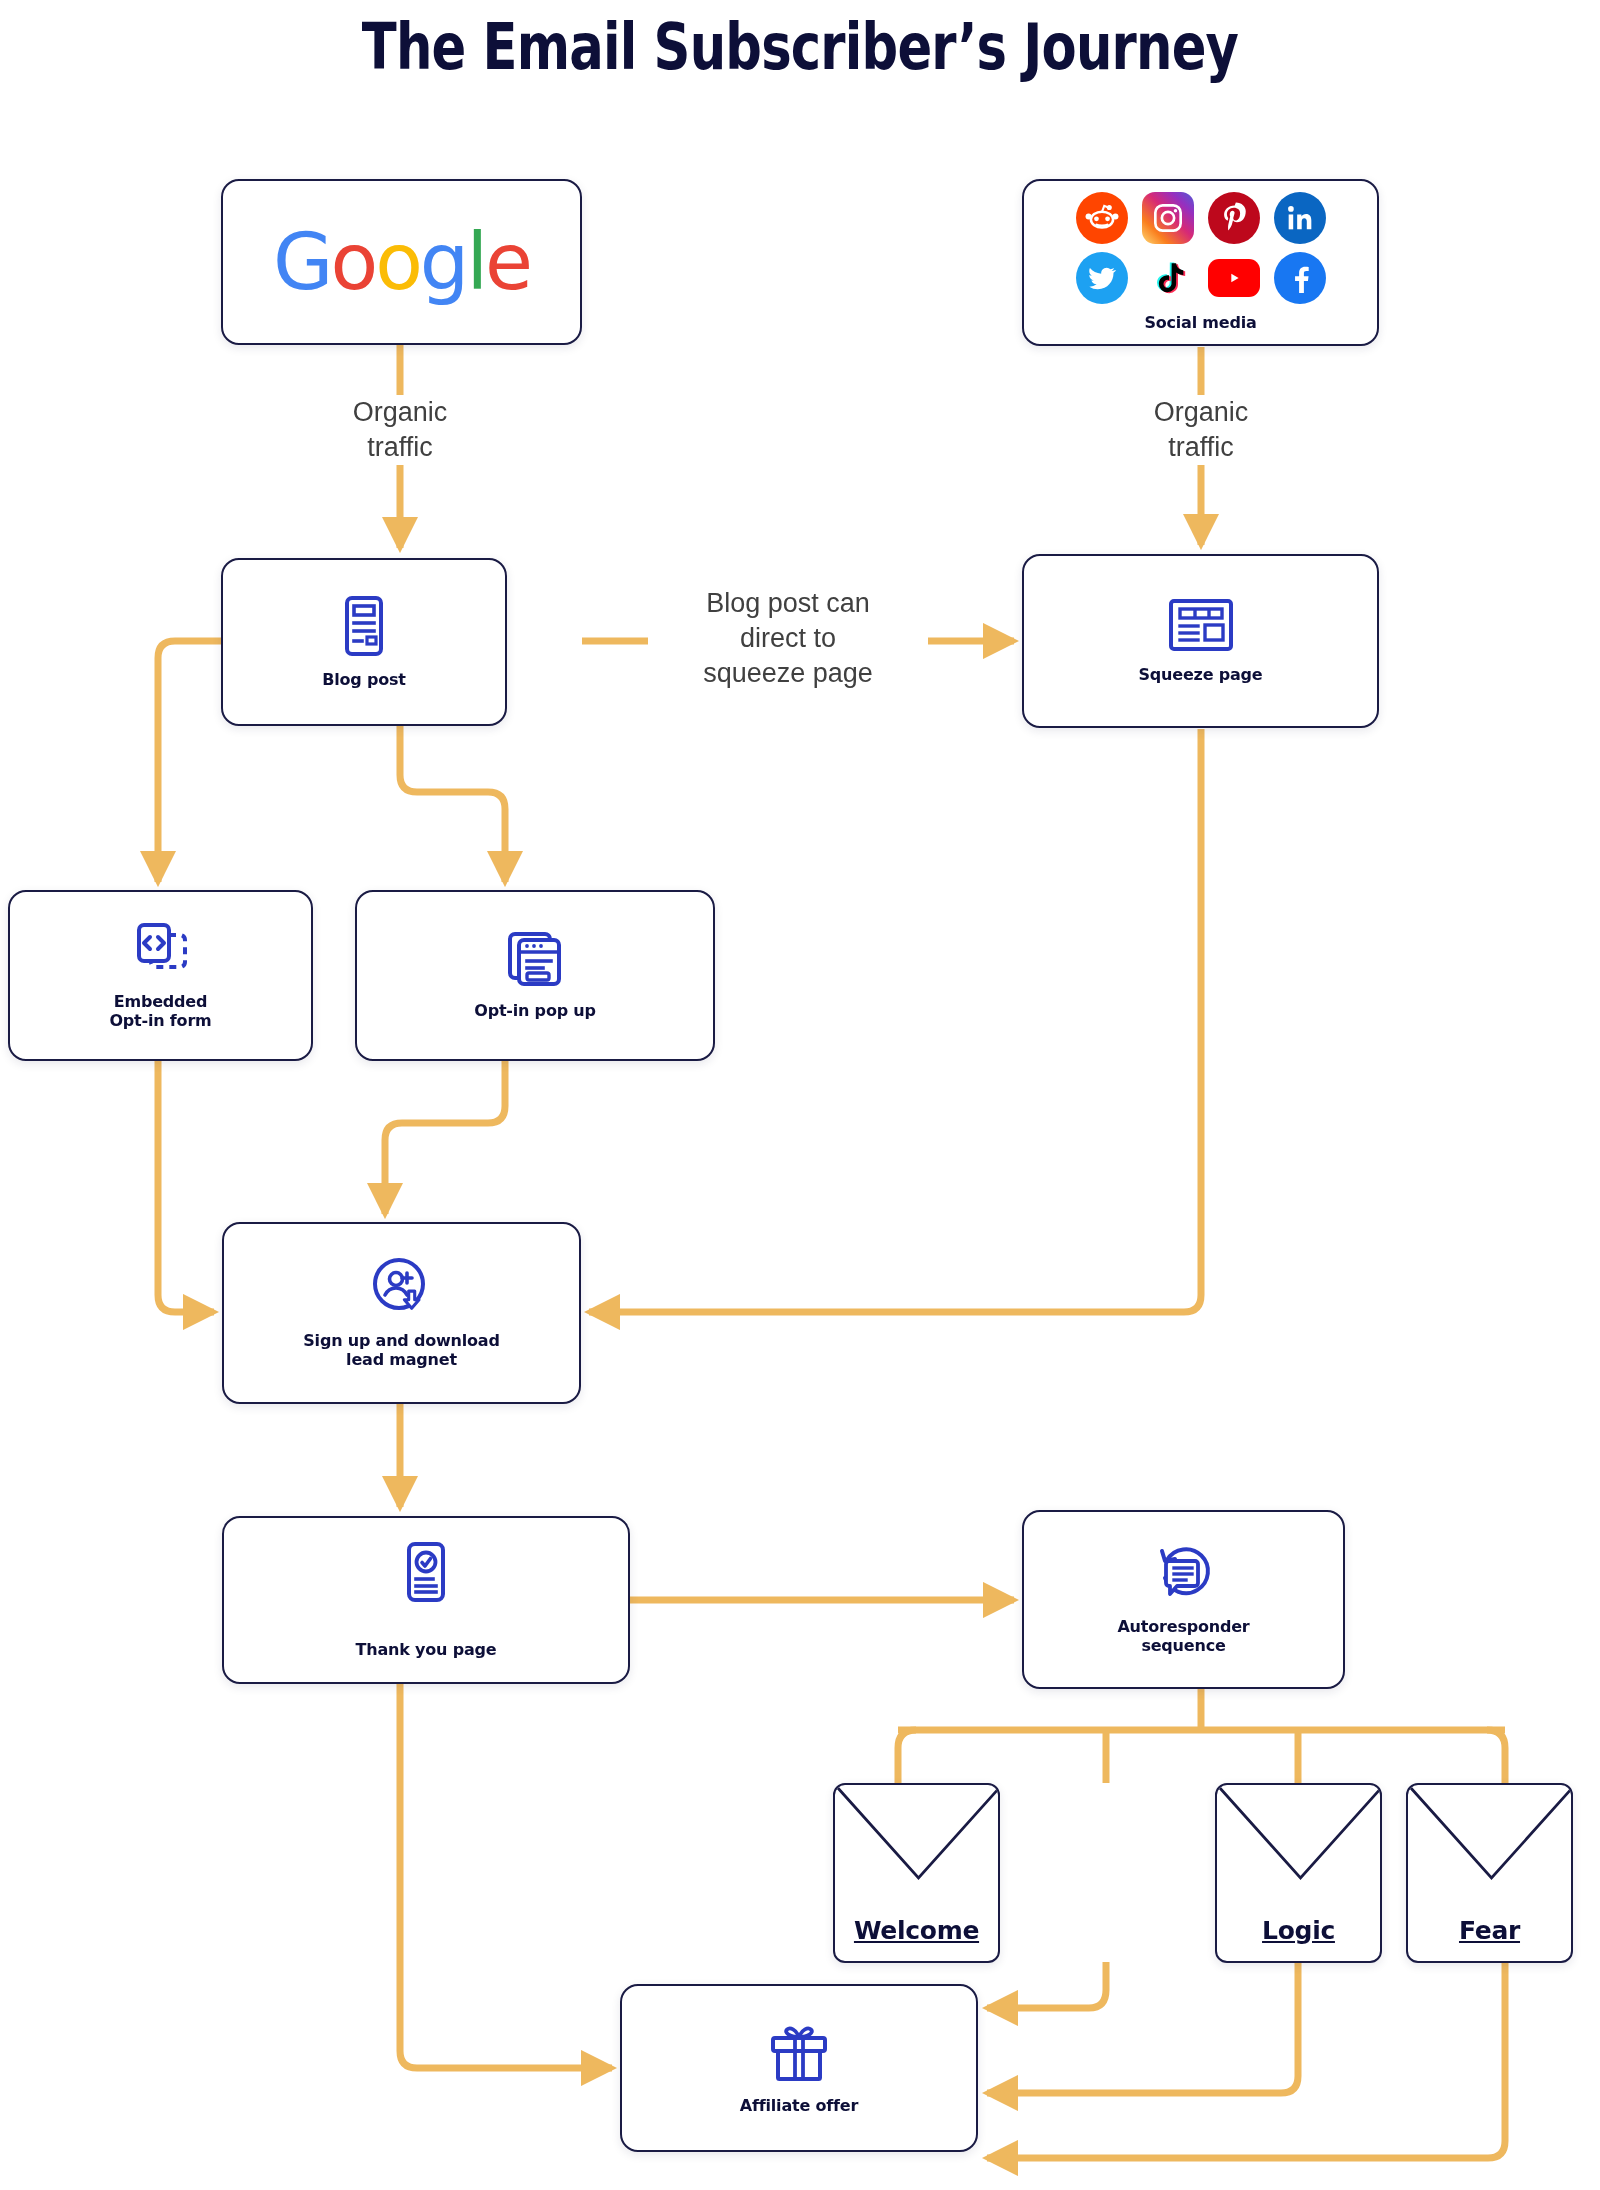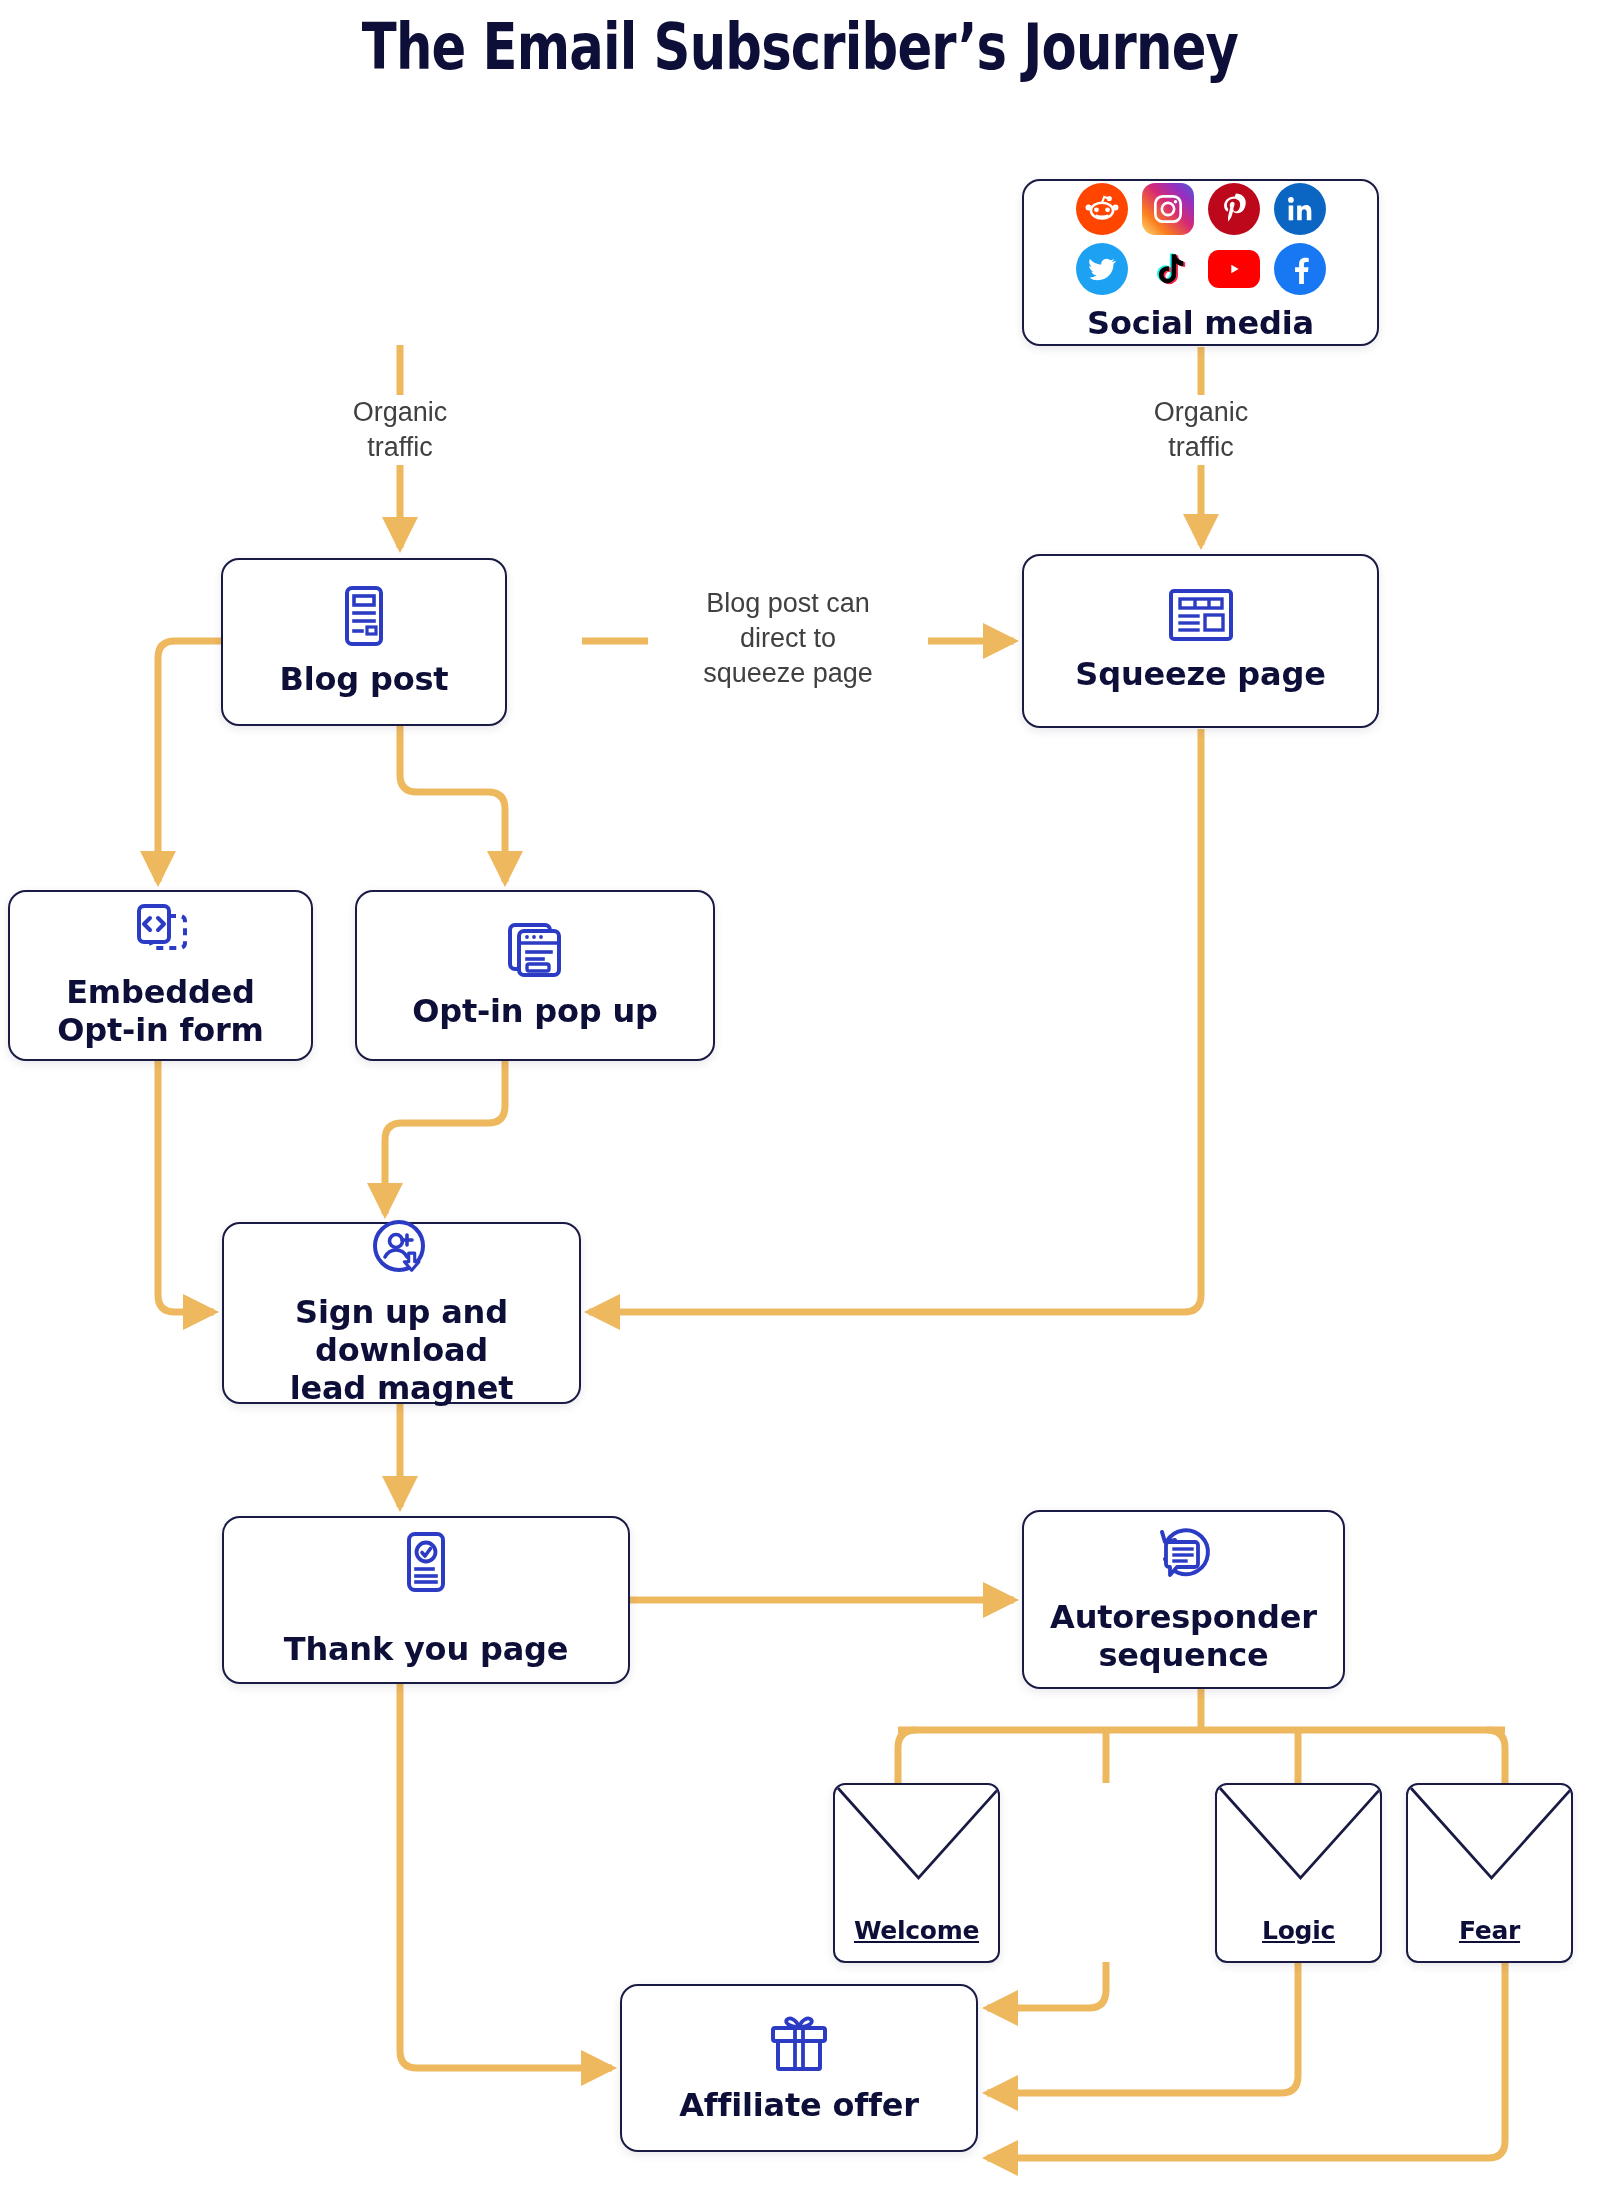--- a/index.html
+++ b/index.html
@@ -29,21 +29,21 @@
     border-radius:18px;
     box-shadow:0 3px 10px rgba(30,30,70,0.10);
     box-sizing:border-box;
     display:flex;flex-direction:column;align-items:center;justify-content:center;
     text-align:center;
   }
   .node .lbl{
     font-family:"DejaVu Sans",sans-serif;
     font-weight:700;
     color:#0d0f38;
-    font-size:32px;
+    font-size:16px;
     line-height:1.18;
     white-space:pre-line;
     letter-spacing:-0.2px;
   }
   .node .ico{display:block;margin-bottom:10px;}
 
   
   .env{
     position:absolute;background:#fff;border:2.5px solid #1a1b44;border-radius:12px;
     box-shadow:0 3px 10px rgba(30,30,70,0.10);box-sizing:border-box;overflow:hidden;
@@ -123,20 +123,25 @@
   </svg>
 
   <div class="elabel" style="left:300px;top:395px;width:200px;">Organic
 traffic</div>
   <div class="elabel" style="left:1101px;top:395px;width:200px;">Organic
 traffic</div>
   <div class="elabel" style="left:648px;top:586px;width:280px;">Blog post can
 direct to
 squeeze page</div>
 
+  <div class="node" style="left:221px;top:179px;width:361px;height:166px;">
+    <div class="gword">
+      <span style="color:#4285F4">G</span><span style="color:#EA4335">o</span><span style="color:#FBBC05">o</span><span style="color:#4285F4">g</span><span style="color:#34A853">l</span><span style="color:#EA4335">e</span>
+    </div>
+  </div>
 
   <div class="node" style="left:1022px;top:179px;width:357px;height:167px;">
     <div class="sgrid">
       <div class="sico" style="background:#FF4500;">
         <svg width="38" height="38" viewBox="0 0 24 24">
             <circle cx="8.5" cy="12.5" r="1.5" fill="#fff"></circle>
             <circle cx="15.5" cy="12.5" r="1.5" fill="#fff"></circle>
             <ellipse cx="12" cy="13" rx="7" ry="5" fill="none" stroke="#fff" stroke-width="1.6"></ellipse>
             <path d="M8.5 16.2c1.1.9 5.9.9 7 0" stroke="#fff" stroke-width="1.4" fill="none" stroke-linecap="round"></path>
             <circle cx="16.6" cy="5.4" r="1.6" fill="#fff"></circle>

